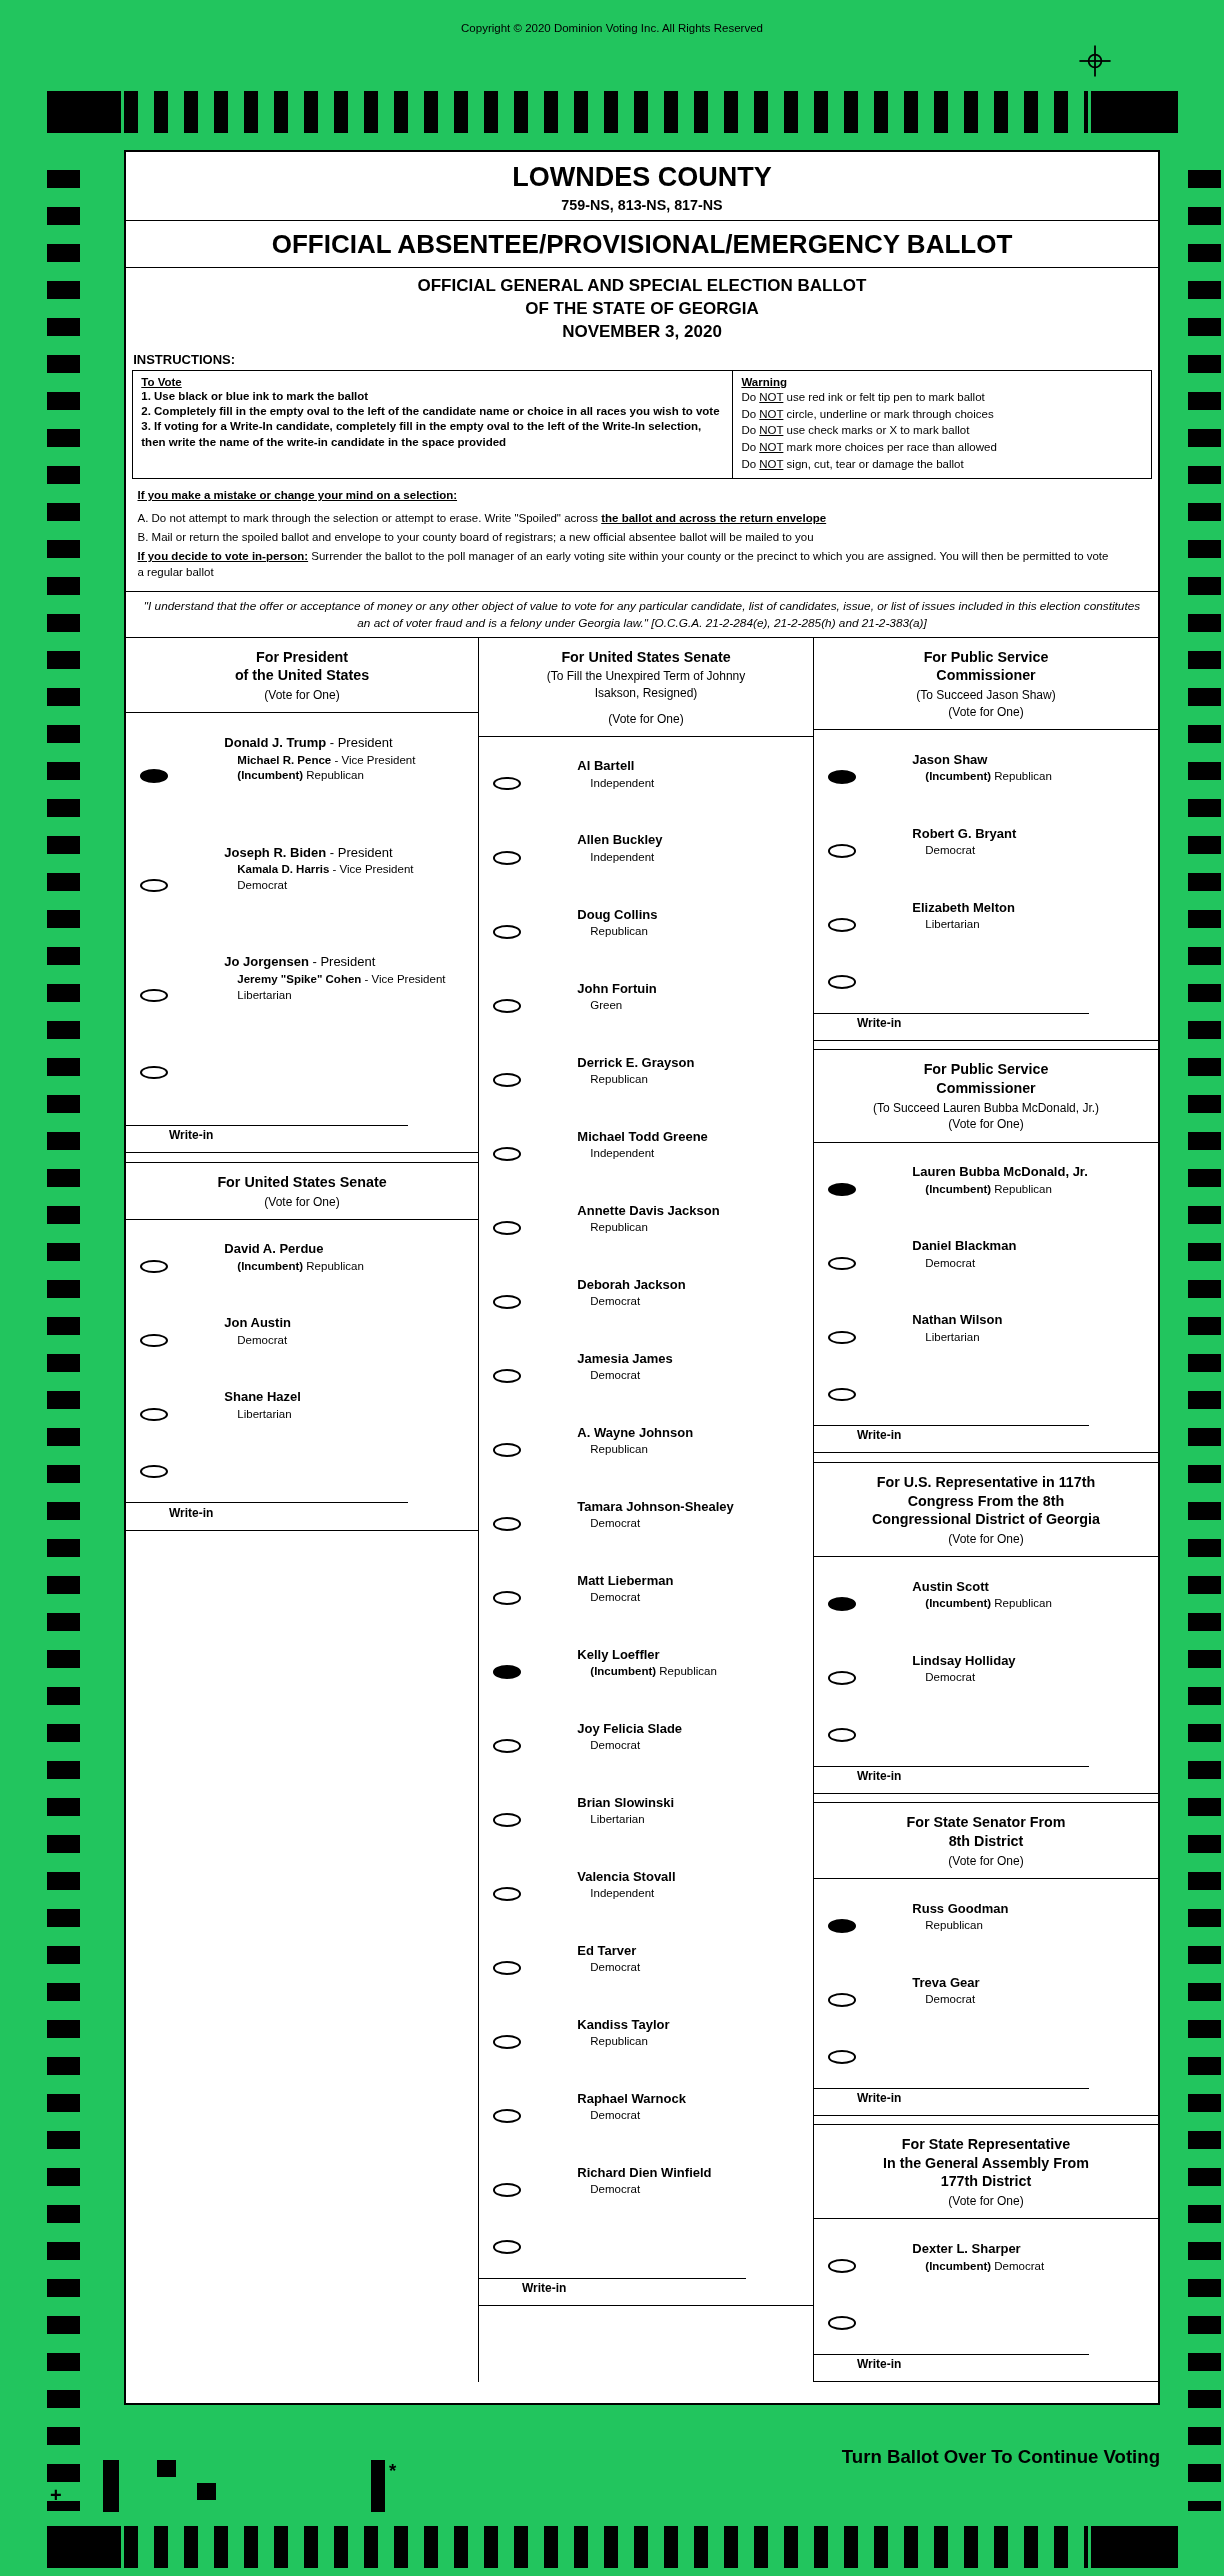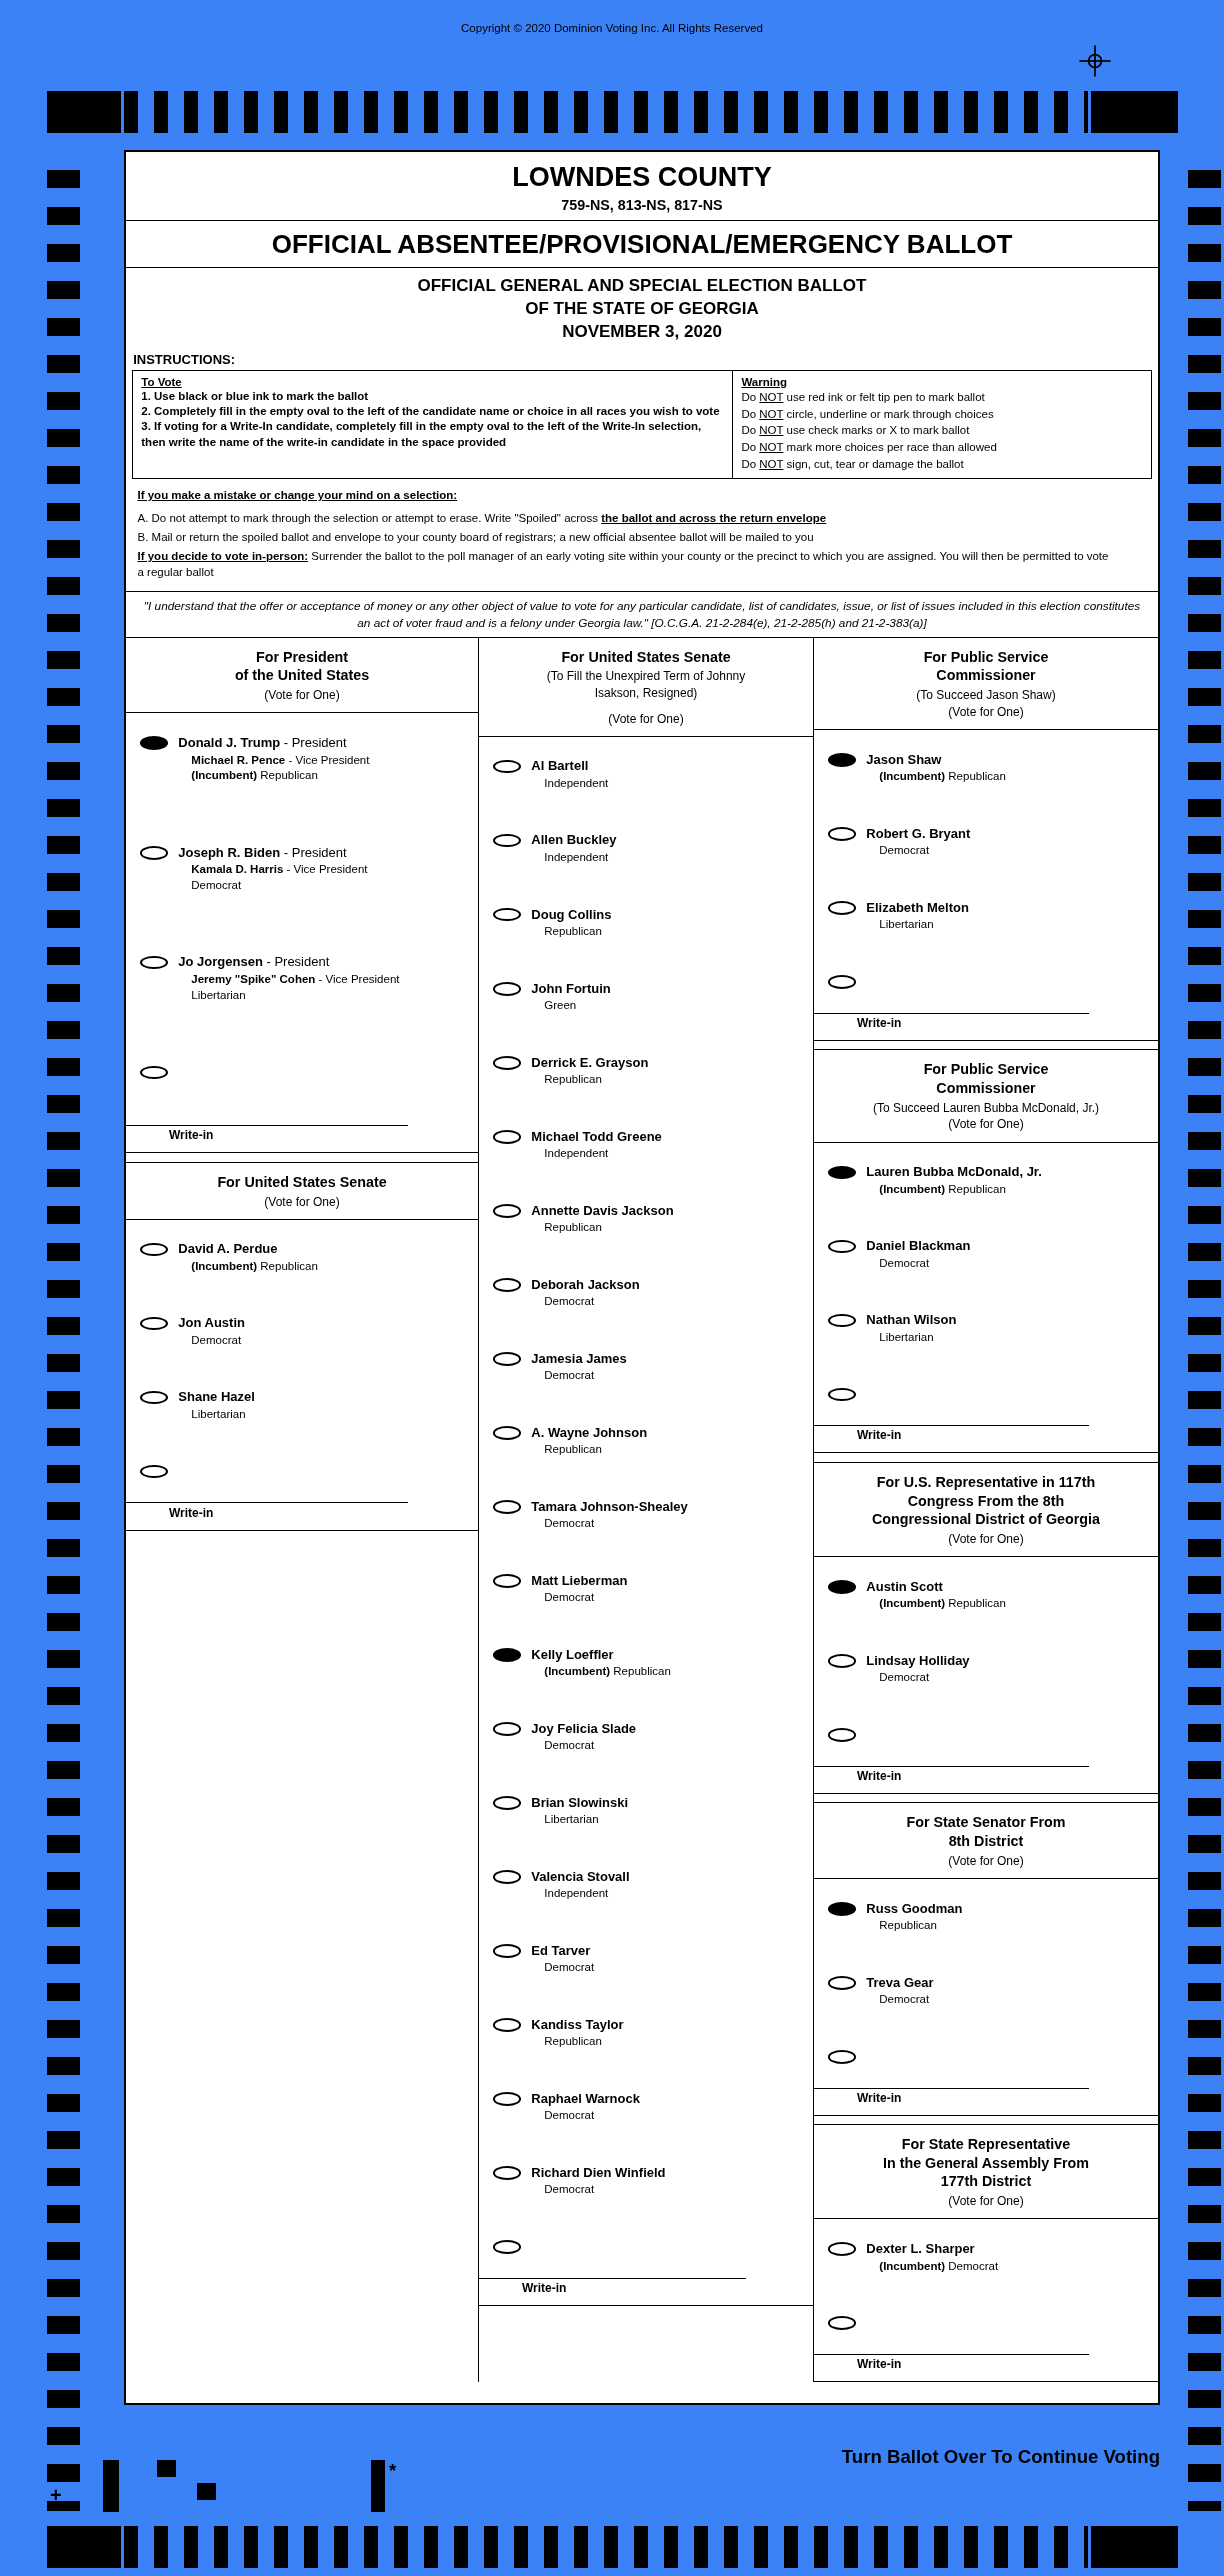--- a/index.html
+++ b/index.html
@@ -1,18 +1,18 @@
 <!DOCTYPE html>
 <html style="font-size:11.5px"><head>
 <meta charset="utf-8">
 <style>
   * { box-sizing: border-box; margin: 0; padding: 0; }
   html,body { background:#fff; }
   body { width:1224px; height:2576px; position:relative; font-family:"Liberation Sans", sans-serif; color:#000; }
-  .page { position:absolute; inset:0; overflow:hidden; background:#3b82f6; }
+  .page { position:absolute; inset:0; overflow:hidden; background:#22c55e; }
 
   .copyright { position:absolute; top:21.5px; left:0; right:0; text-align:center; font-size:11.5px; }
 
   .crosshair { position:absolute; left:1078px; top:44px; }
 
   
   .timing-row { position:absolute; left:47px; right:46px; height:42px; display:flex; }
   .timing-top { top:91px; }
   .timing-bottom { top:2526px; }
   .timing-row .endblock { width:74px; background:#000; }
@@ -61,21 +61,21 @@
   .special-banner { text-align:center; font-weight:bold; font-size:20px; padding:11.5px 0 8.6px; border-bottom:1.4px solid #000; }
 
   .contest { border-bottom:1.4px solid #000; padding-bottom:5.7px; }
   .contest + .contest { border-top:1.4px solid #000; margin-top:8.6px; }
 
   .c-title { padding-top:10px; text-align:center; font-weight:bold; font-size:14.3px; line-height:1.3; }
   .c-sub { text-align:center; font-size:12px; line-height:1.4; padding:2.1px 4.3px 8.6px; }
   .gap-top { margin-top:8.6px; }
   .c-rule { border-top:1.4px solid #000; margin-bottom:21.5px; }
 
-  .cand { display:flex; align-items:flex-start; margin:0 4.3px 42px 14.3px; }
+  .cand { display:flex; align-items:flex-end; margin:0 4.3px 42px 14.3px;gap:46px; }
   .contest-president .cand { margin-bottom:62px; }
   .oval { flex:0 0 auto; width:28px; height:13.6px; border:2.1px solid #000; border-radius:50%; background:#fff; margin:1.4px 10px 0 0; }
   .oval.filled { background:#000; }
   .cand-line { font-size:13px; line-height:1.25; }
   .cand-detail { font-size:11.5px; line-height:1.25; padding-left:13px; margin-top:1.4px; }
 
   .writein-row { display:flex; margin:0 0 24px 14.3px; }
   .contest-president .writein-row { margin-bottom:46px; }
   .wline { border-top:1.4px solid #000; width:80%; }
   .wlabel { font-weight:bold; font-size:12px; padding:2.1px 0 4.3px 43px; }

